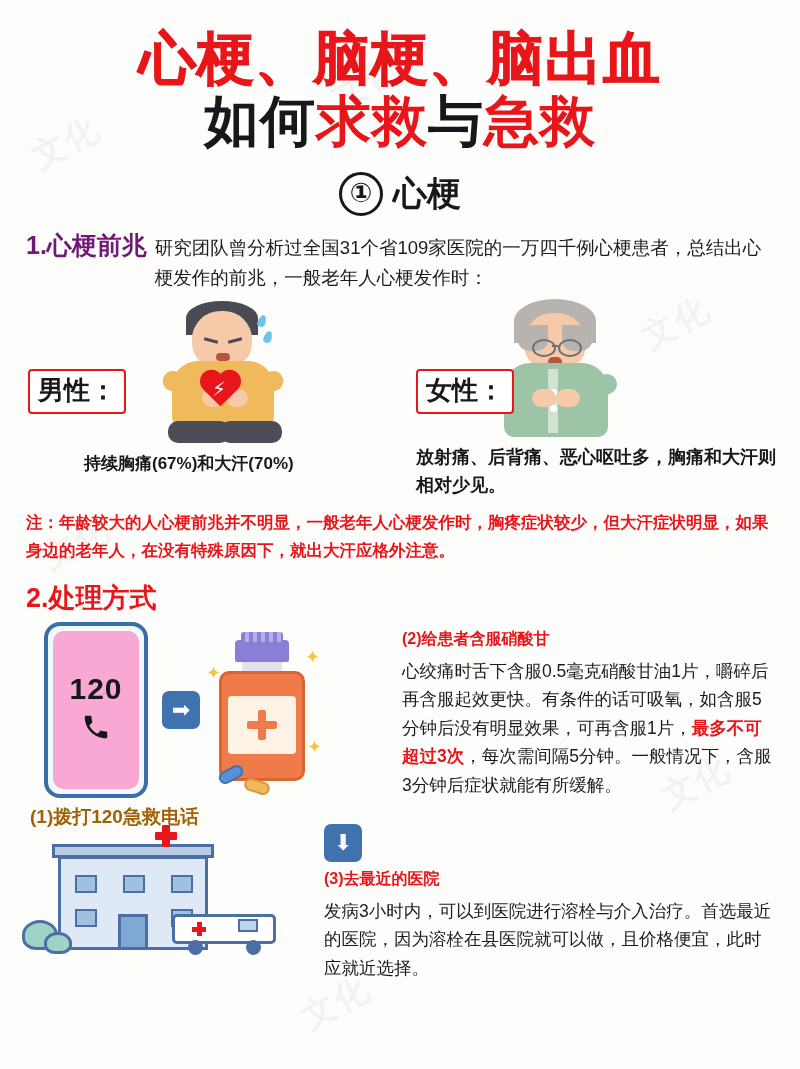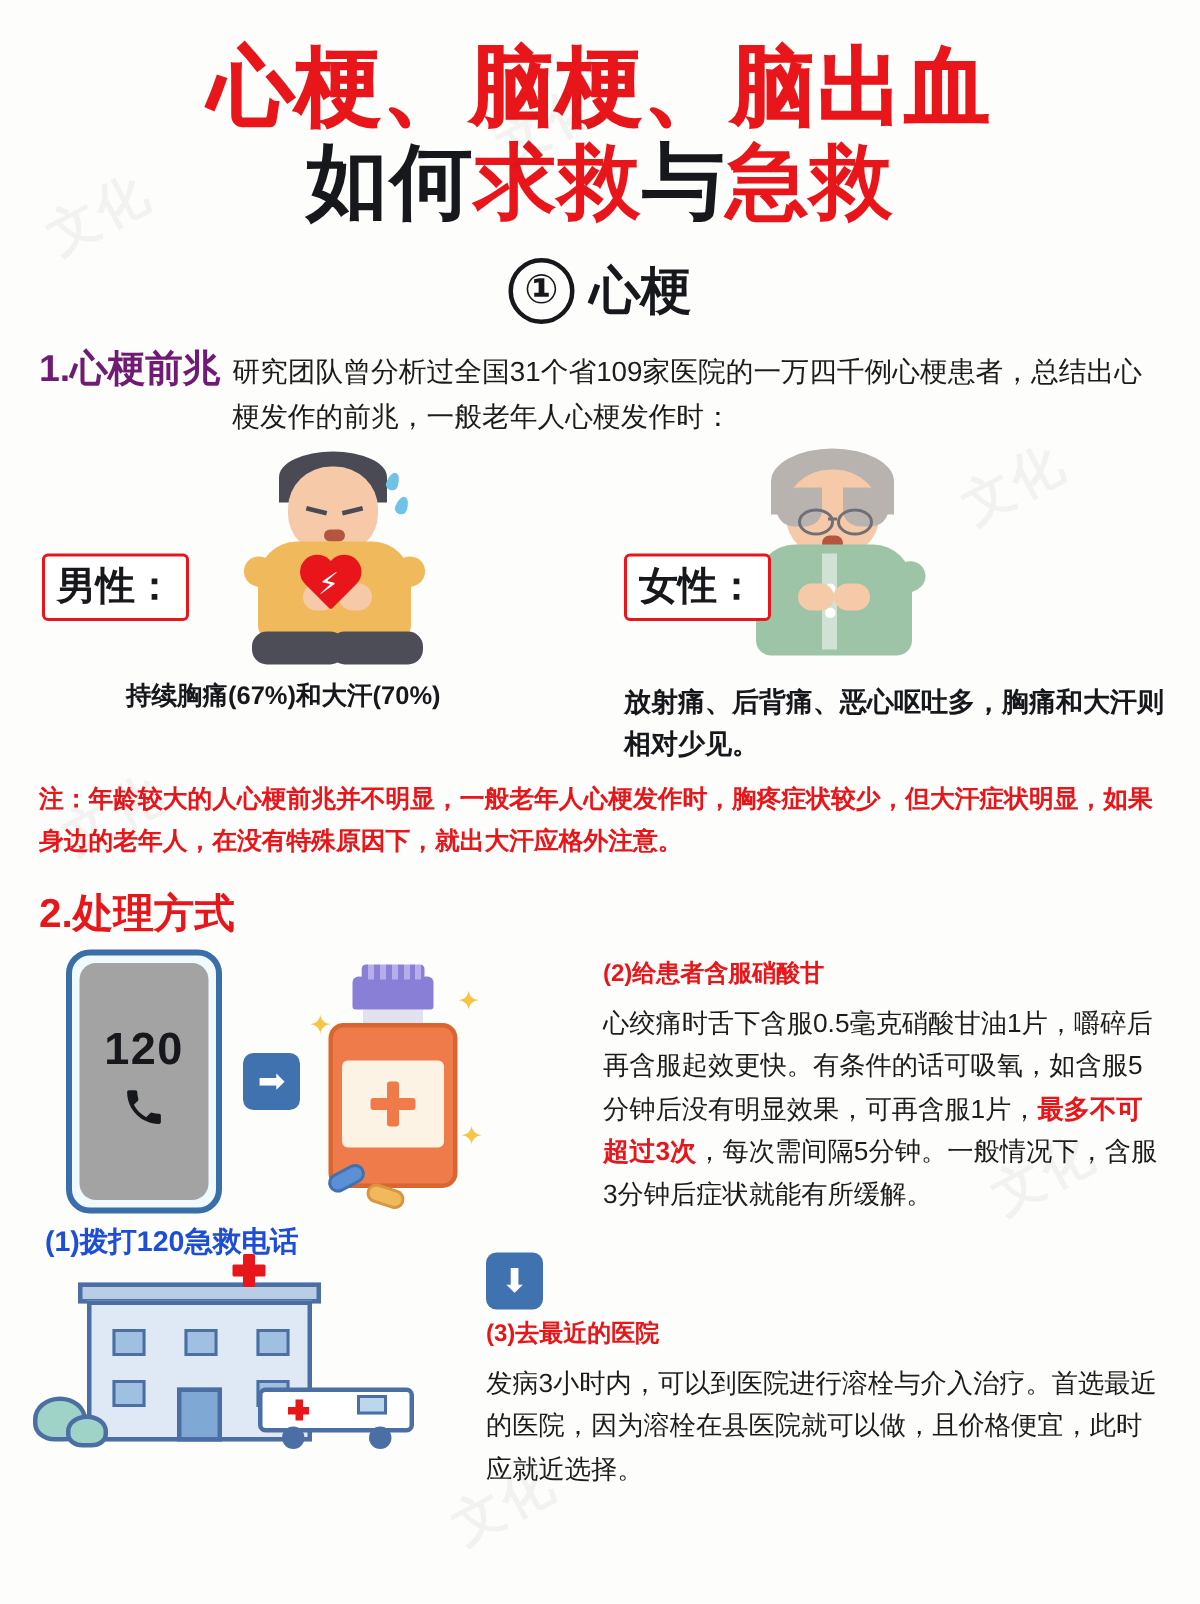--- a/index.html
+++ b/index.html
@@ -132,21 +132,21 @@
     font-weight: bold;
     color: #17181c;
     line-height: 1.5;
     margin-top: 8px;
   }
   .g-cap2 {
     font-size: 18px;
     font-weight: bold;
     color: #17181c;
     line-height: 1.55;
-    margin-top: 12px;
+    margin-top: 1px;
   }
 
   
   .note {
     padding: 8px 26px 0 26px;
     font-size: 16.5px;
     font-weight: bold;
     color: #e8161a;
     line-height: 1.7;
   }
@@ -177,21 +177,21 @@
     font-size: 17.5px;
     line-height: 1.63;
     color: #1c1c1c;
     margin-top: 6px;
   }
   .hl { color: #e8161a; font-weight: bold; }
 
   .cap-red {
     font-size: 19px;
     font-weight: bold;
-    color: #1d4ed8;
+    color: #a16207;
     margin-top: 6px;
     text-align: left;
     padding-left: 8px;
   }
 
   
   .hosp-wrap {
     display: flex;
     padding: 6px 22px 0 22px;
     gap: 12px;
@@ -205,21 +205,21 @@
     height: 176px;
     border: 4px solid #3a6ea8;
     border-radius: 16px;
     background: #f0f9fc;
     position: relative;
     box-sizing: border-box;
   }
   .phone .screen {
     position: absolute;
     inset: 5px;
-    background: #a3a3a3;
+    background: #f9a8d4;
     border-radius: 11px;
     display: flex;
     flex-direction: column;
     align-items: center;
     justify-content: center;
     gap: 6px;
   }
   .phone .num {
     font-size: 30px;
     font-weight: bold;

